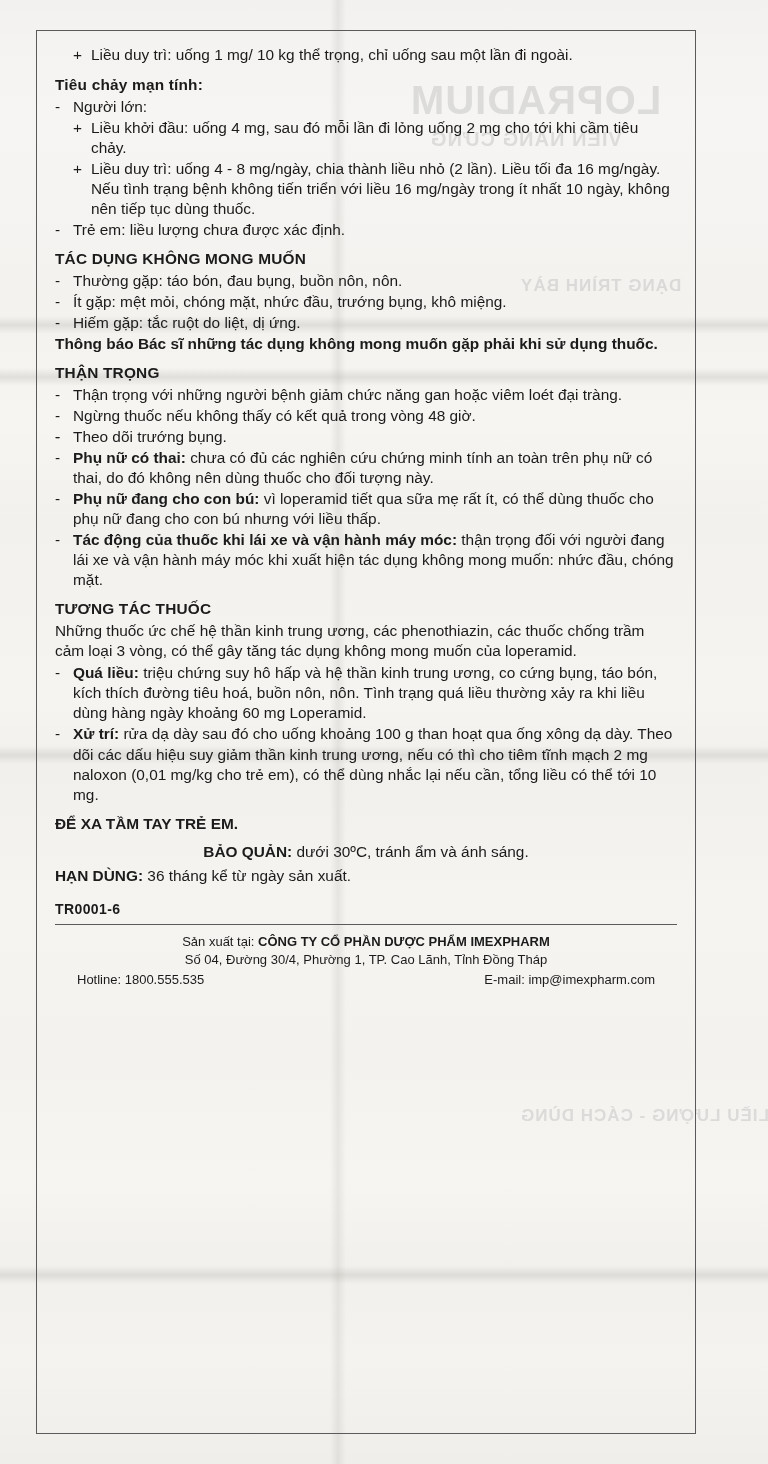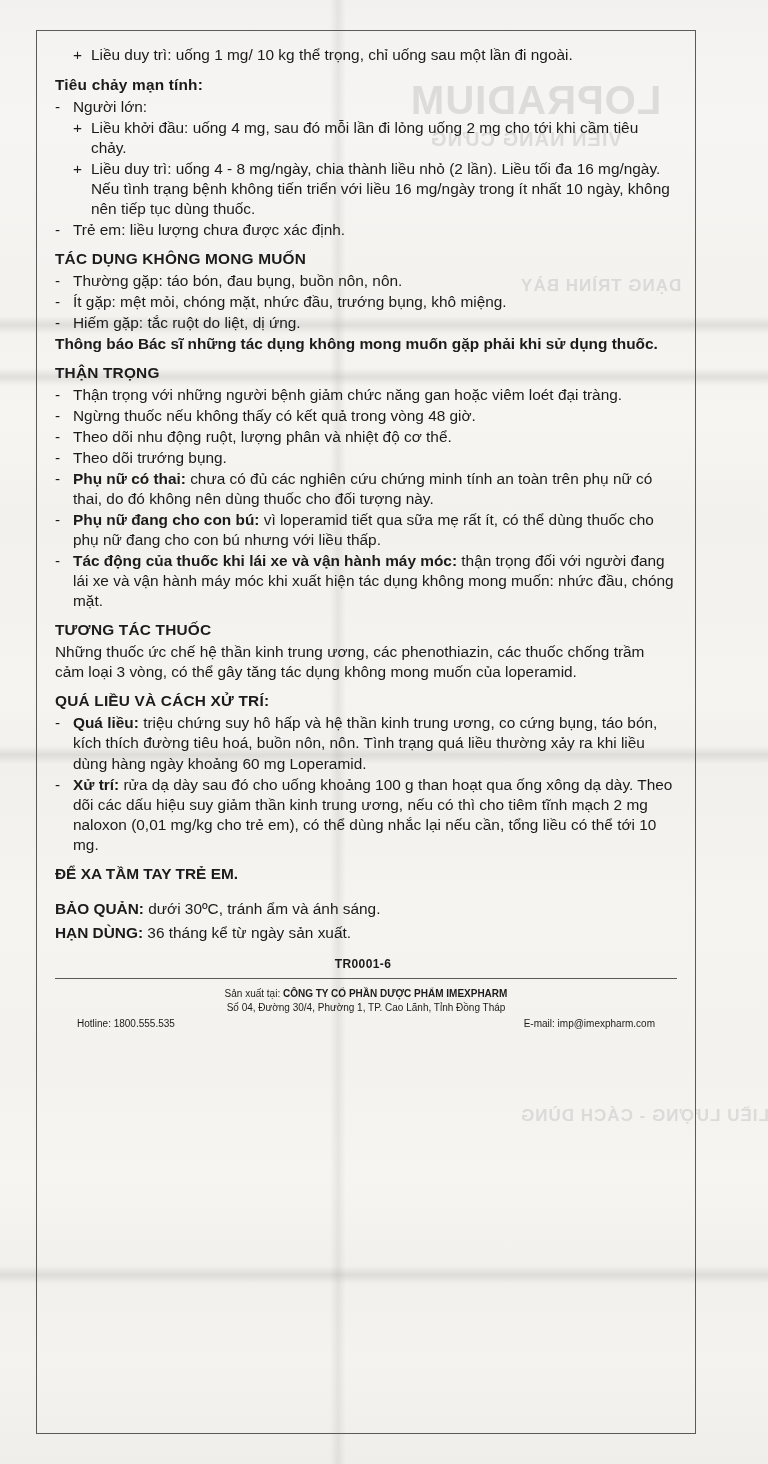--- a/index.html
+++ b/index.html
@@ -85,23 +85,23 @@
     top: 0;
   }
   .item.lvl2 {
     padding-left: 36px;
   }
   .item.lvl2 > .mk { left: 18px; }
   .ital { }
   .bold { font-weight: bold; }
 
   .code {
-    text-align: center;
-    font-weight: bold;
-    font-size: 12px;
+    text-align: left;
+    font-weight: bold;
+    font-size: 14px;
     margin-top: 14px;
     padding-right: 6px;
     letter-spacing: 0.4px;
   }
   .hr {
     border: 0;
     border-top: 1px solid #5a5a5a;
     margin: 6px 0 0 0;
   }
   .logo-wrap {
@@ -115,21 +115,21 @@
     display: block;
   }
   .brand {
     font-weight: bold;
     font-size: 19px;
     letter-spacing: 1.2px;
   }
   .brand .x { font-size: 15px; vertical-align: 1px; }
   .footer {
     text-align: center;
-    font-size: 10px;
+    font-size: 13px;
     line-height: 1.42;
     padding-top: 8px;
   }
   .footer .mfr-line { }
   .footer .hot {
     display: flex;
     justify-content: space-between;
     padding: 0 22px;
     margin-top: 1px;
   }
@@ -196,21 +196,20 @@
     <div class="item">
       <span class="mk">-</span>
       <span>Thận trọng với những người bệnh giảm chức năng gan hoặc viêm loét đại tràng.</span>
     </div>
     <div class="item">
       <span class="mk">-</span>
       <span>Ngừng thuốc nếu không thấy có kết quả trong vòng 48 giờ.</span>
     </div>
     <div class="item">
       <span class="mk">-</span>
-      <span>Theo dõi nhu động ruột, lượng phân và nhiệt độ cơ thể.</span>
     </div>
     <div class="item">
       <span class="mk">-</span>
       <span>Theo dõi trướng bụng.</span>
     </div>
     <div class="item">
       <span class="mk">-</span>
       <span class="bold">Phụ nữ có thai:</span><span> chưa có đủ các nghiên cứu chứng minh tính an toàn trên phụ nữ có thai, do đó không nên dùng thuốc cho đối tượng này.</span>
     </div>
     <div class="item">
@@ -218,33 +217,32 @@
       <span class="bold">Phụ nữ đang cho con bú:</span><span> vì loperamid tiết qua sữa mẹ rất ít, có thể dùng thuốc cho phụ nữ đang cho con bú nhưng với liều thấp.</span>
     </div>
     <div class="item">
       <span class="mk">-</span>
       <span class="bold">Tác động của thuốc khi lái xe và vận hành máy móc:</span><span> thận trọng đối với người đang lái xe và vận hành máy móc khi xuất hiện tác dụng không mong muốn: nhức đầu, chóng mặt.</span>
     </div>
 
     <div class="h">TƯƠNG TÁC THUỐC</div>
     <p class="para">Những thuốc ức chế hệ thần kinh trung ương, các phenothiazin, các thuốc chống trầm cảm loại 3 vòng, có thể gây tăng tác dụng không mong muốn của loperamid.</p>
 
-    <div class="h">QUÁ LIỀU VÀ CÁCH XỬ TRÍ:</div>
     <div class="item">
       <span class="mk">-</span>
       <span class="bold">Quá liều:</span><span> triệu chứng suy hô hấp và hệ thần kinh trung ương, co cứng bụng, táo bón, kích thích đường tiêu hoá, buồn nôn, nôn. Tình trạng quá liều thường xảy ra khi liều dùng hàng ngày khoảng 60 mg Loperamid.</span>
     </div>
     <div class="item">
       <span class="mk">-</span>
       <span class="bold">Xử trí:</span><span> rửa dạ dày sau đó cho uống khoảng 100 g than hoạt qua ống xông dạ dày. Theo dõi các dấu hiệu suy giảm thần kinh trung ương, nếu có thì cho tiêm tĩnh mạch 2 mg naloxon (0,01 mg/kg cho trẻ em), có thể dùng nhắc lại nếu cần, tổng liều có thể tới 10 mg.</span>
     </div>
 
     <p class="para bold" style="margin-top:9px;">ĐỂ XA TẦM TAY TRẺ EM.</p>
 
-    <p class="para" style="margin-top:15px;">
+    <p class="para" style="margin-top:8px;text-align:center;">
       <span class="bold">BẢO QUẢN:</span><span> dưới 30ºC, tránh ẩm và ánh sáng.</span>
     </p>
     <p class="para" style="margin-top:4px;">
       <span class="bold">HẠN DÙNG:</span><span> 36 tháng kể từ ngày sản xuất.</span>
     </p>
 
     <div class="code">TR0001-6</div>
 
     <hr class="hr">
 

